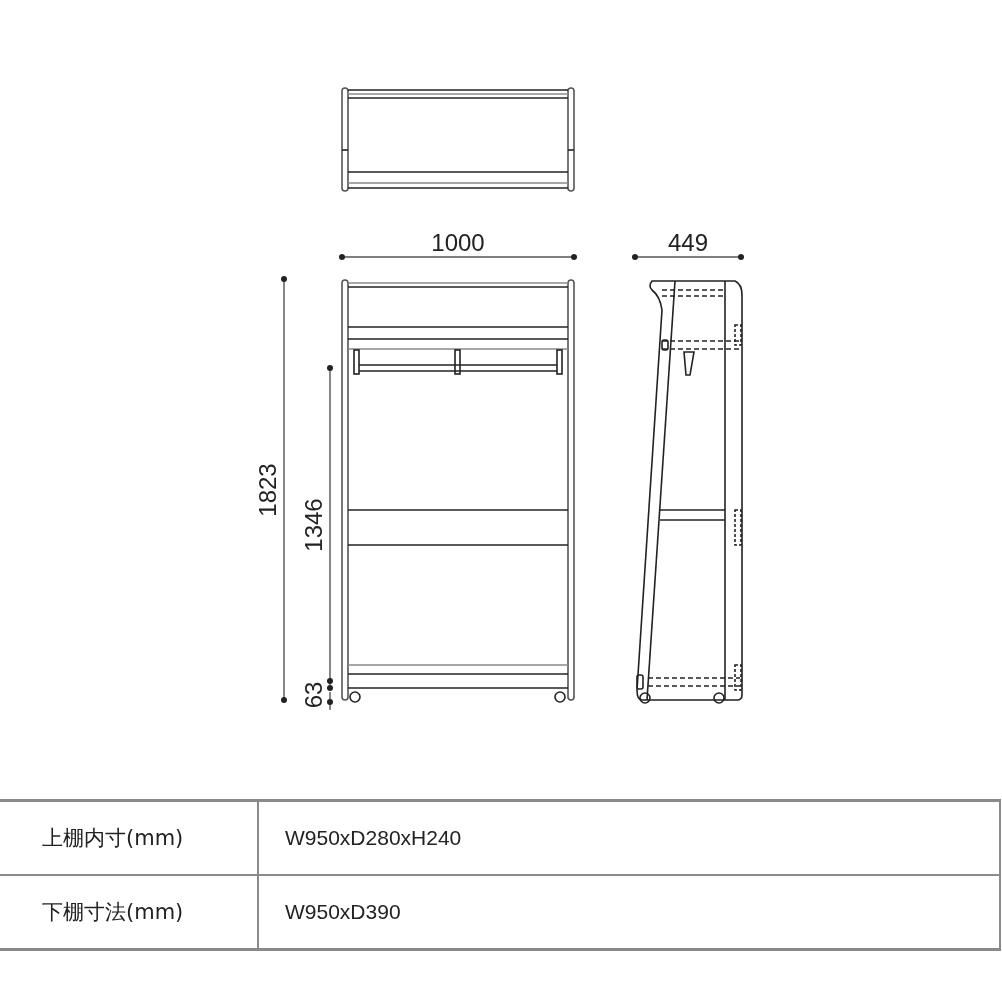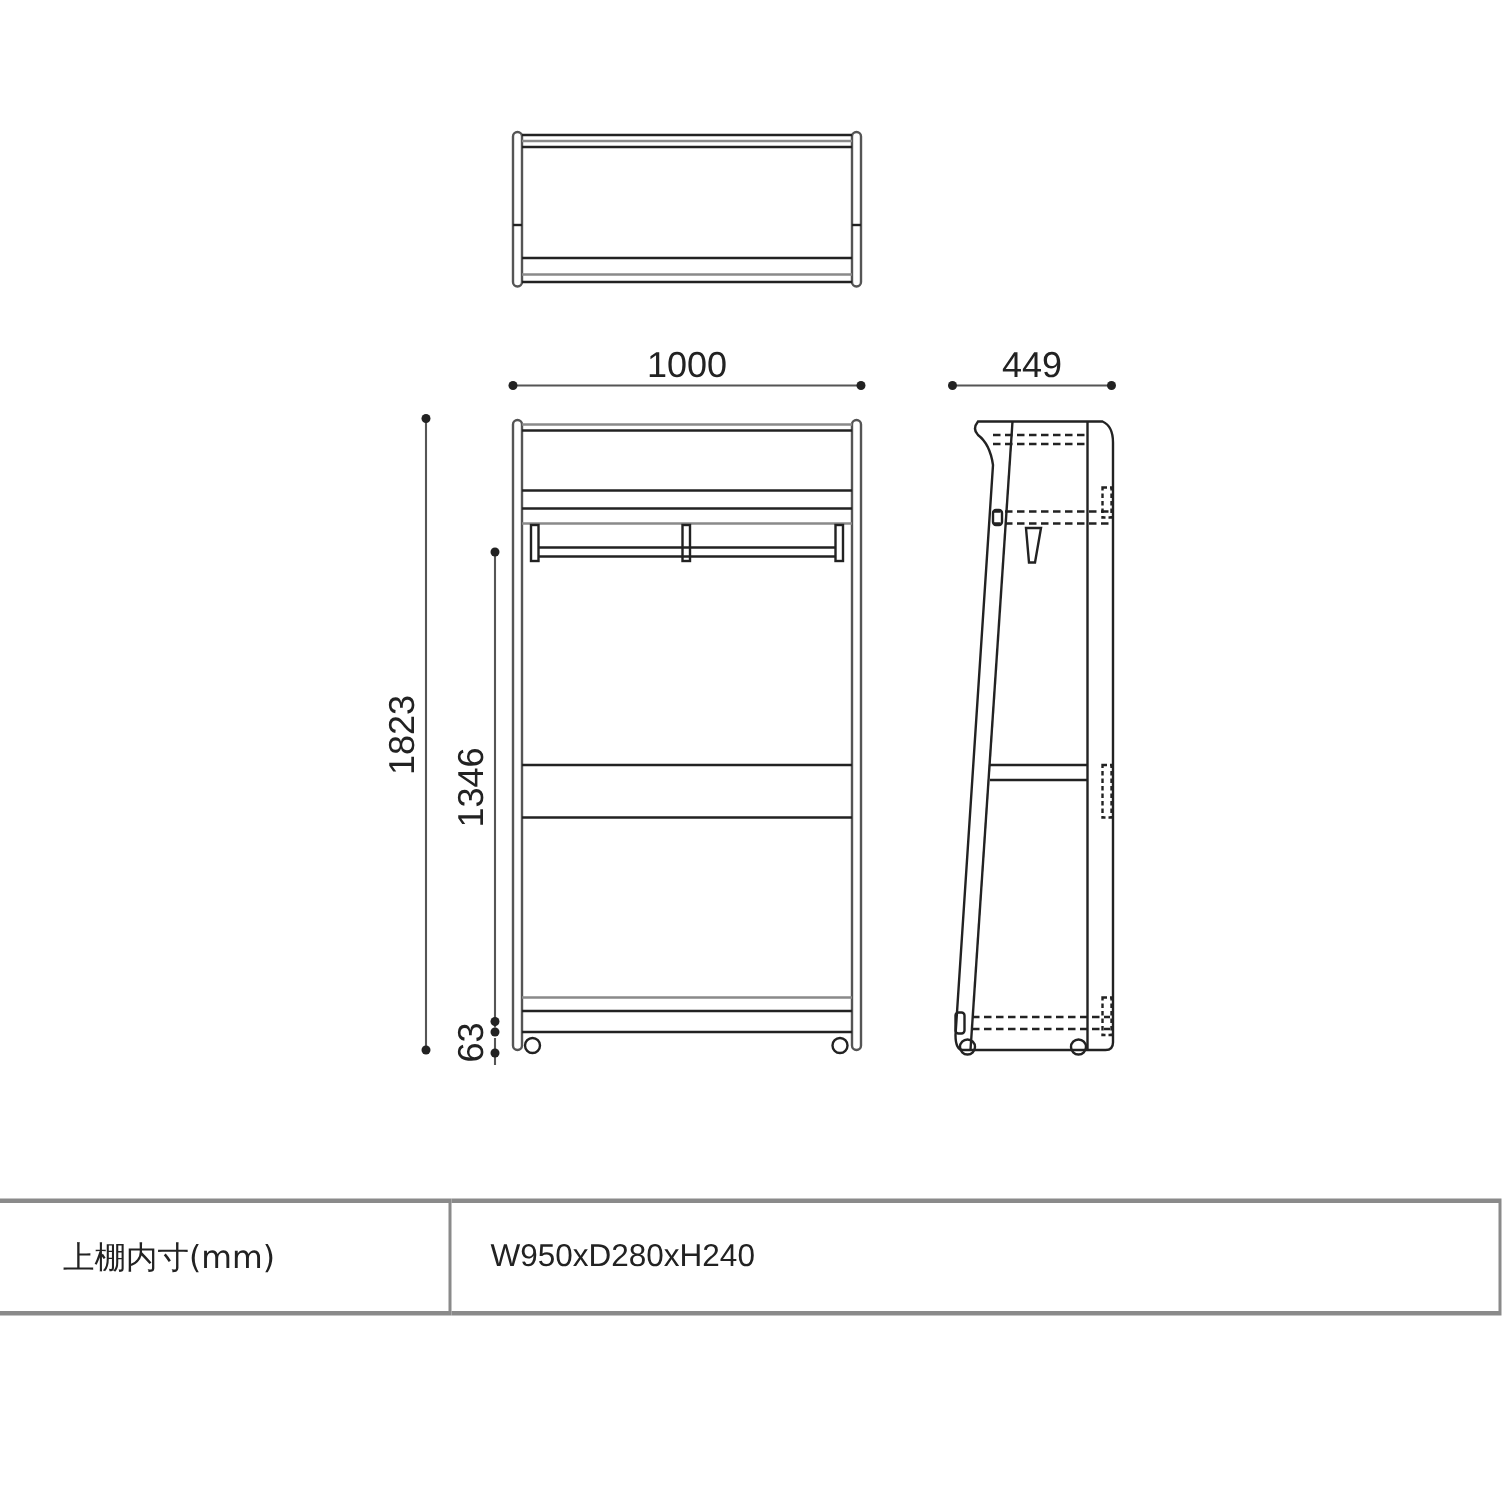--- a/index.html
+++ b/index.html
@@ -1,21 +1,21 @@
 <!DOCTYPE html>
 <html><head>
   <meta charset="utf-8">
   <style>
     html, body { margin: 0; padding: 0; background: #ffffff; }
     body { width: 1002px; height: 1000px; position: relative; overflow: hidden; font-family: "Liberation Sans", "DejaVu Sans", sans-serif; color: #222; }
     #drawing { position: absolute; left: 0; top: 0; width: 1002px; height: 780px; }
     .dim-text { font-family: "Liberation Sans", "DejaVu Sans", sans-serif; font-size: 24px; fill: #222; }
     .spec-table { position: absolute; left: 0; top: 799px; width: 1001px; border-collapse: collapse; table-layout: fixed; }
     .spec-table td { border: 2px solid #8a8a8a; height: 72px; font-size: 21px; color: #222; padding: 0; }
-    .spec-table td.label { width: 300px; padding-left: 42px; box-sizing: border-box; font-family: "DejaVu Sans", sans-serif; }
+    .spec-table td.label { width: 258px; padding-left: 42px; box-sizing: border-box; font-family: "DejaVu Sans", sans-serif; }
     .spec-table td.value { padding-left: 26px; font-family: Liberation Sans, sans-serif; }
     .spec-table tr:first-child td { border-top: 3px solid #8a8a8a; }
     .spec-table tr:last-child td { border-bottom: 3px solid #8a8a8a; }
     .spec-table td:first-child { border-left: none; }
   </style>
 </head>
 <body>
 
 <svg id="drawing" width="1002" height="780" viewBox="0 0 1002 780" xmlns="http://www.w3.org/2000/svg">
   <g fill="none" stroke="#222" stroke-width="1.6">
@@ -107,14 +107,18 @@
   <text class="dim-text" x="0" y="0" text-anchor="middle" transform="translate(322 525) rotate(-90)">1346</text>
   <text class="dim-text" x="0" y="0" text-anchor="middle" transform="translate(322 695) rotate(-90)">63</text>
 </svg>
 
 <table class="spec-table">
   <tbody>
       <tr>
     <td class="label">上棚内寸(mm)</td>
     <td class="value">W950xD280xH240</td>
   </tr>
+  <tr>
+    <td class="label">下棚寸法(mm)</td>
+    <td class="value">W950xD390</td>
+  </tr>
 </tbody>
   </table>
 
 </body></html>

